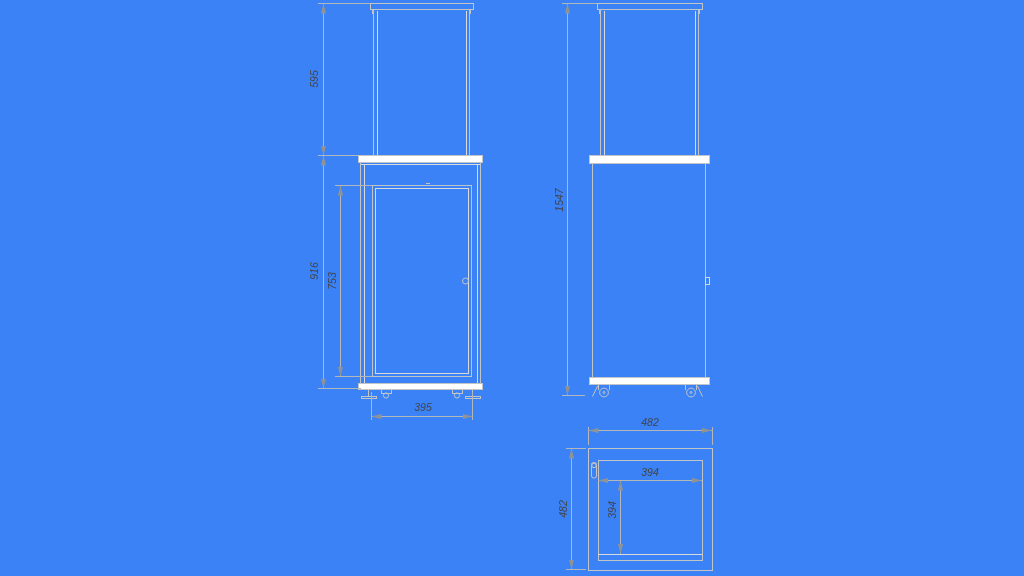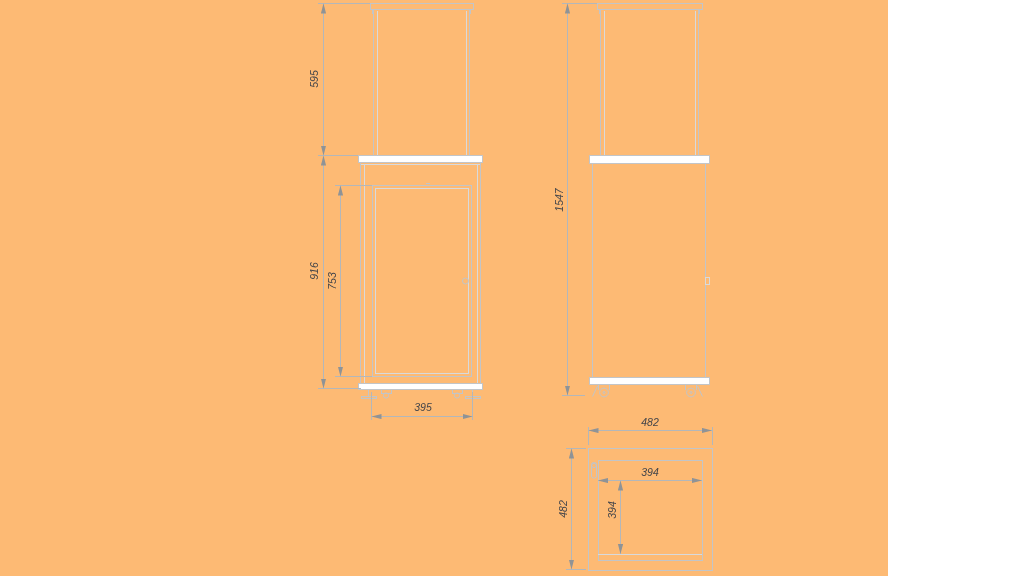--- a/index.html
+++ b/index.html
@@ -1,16 +1,16 @@
 <!DOCTYPE html>
 <html><head>
 <meta charset="utf-8">
 <style>
   html,body{margin:0;padding:0;background:#ffffff;}
-  .canvas{position:relative;width:888px;height:576px;background:#fdba74;overflow:hidden;
+  .canvas{position:relative;width:1024px;height:576px;background:#3b82f6;overflow:hidden;
           font-family:"Liberation Sans", sans-serif;text-align:center;}
   svg{display:block;}
   .dwg{stroke:#c2c5c8;stroke-width:1;fill:none;}
   .dwg-light{stroke:#d8dadc;stroke-width:1;fill:none;}
   .dwg-band{stroke:#c2c5c8;stroke-width:1;fill:#ffffff;}
   .dim{stroke:#b3b7ba;stroke-width:1;fill:none;}
   .dim-text{font-family:"Liberation Sans", sans-serif;font-style:italic;font-size:10.5px;
             fill:#43454a;text-anchor:middle;}
   .crisp{shape-rendering:crispEdges;}
 </style>

